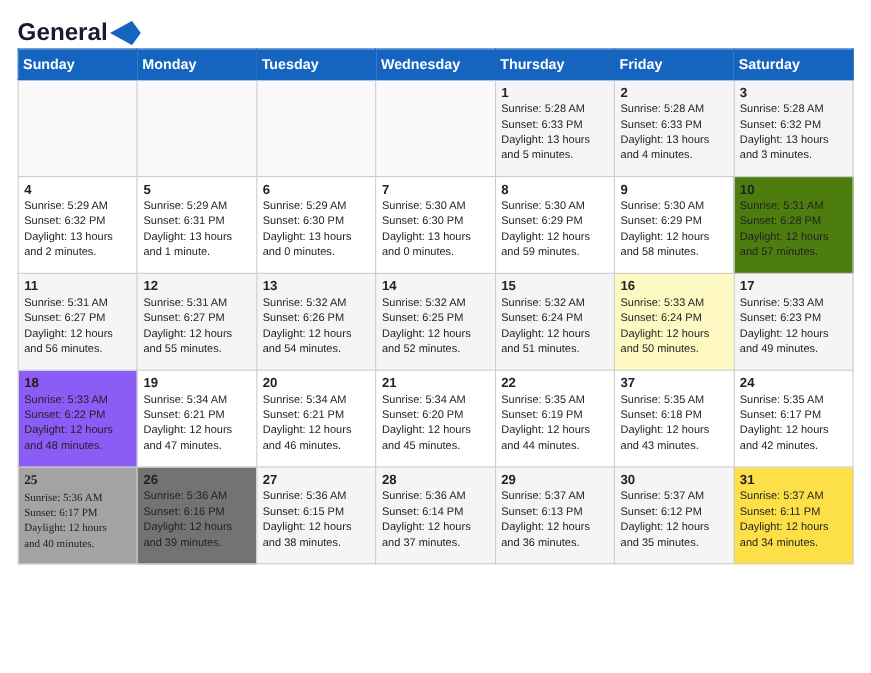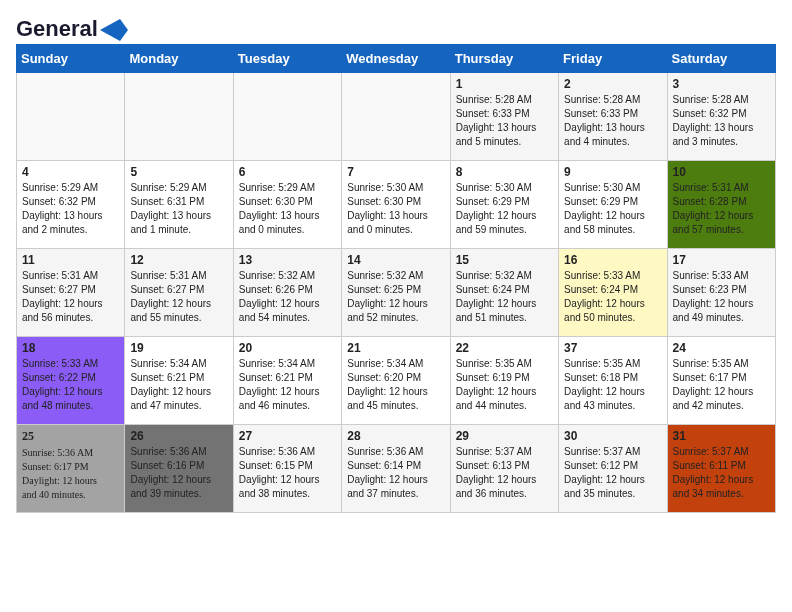--- a/index.html
+++ b/index.html
@@ -329,21 +329,21 @@
 Daylight: 12 hours
 and 36 minutes.</div>
         </td>
         <td style="background: rgb(245, 245, 245);">
           <span class="day-number">30</span>
           <div class="day-info" style="white-space: pre-line;">Sunrise: 5:37 AM
 Sunset: 6:12 PM
 Daylight: 12 hours
 and 35 minutes.</div>
         </td>
-        <td style="background: #c2410c;">
+        <td style="background: #fde047;">
           <span class="day-number">31</span>
           <div class="day-info" style="white-space: pre-line;">Sunrise: 5:37 AM
 Sunset: 6:11 PM
 Daylight: 12 hours
 and 34 minutes.</div>
         </td>
       </tr>
     </tbody>
 </table>
 

